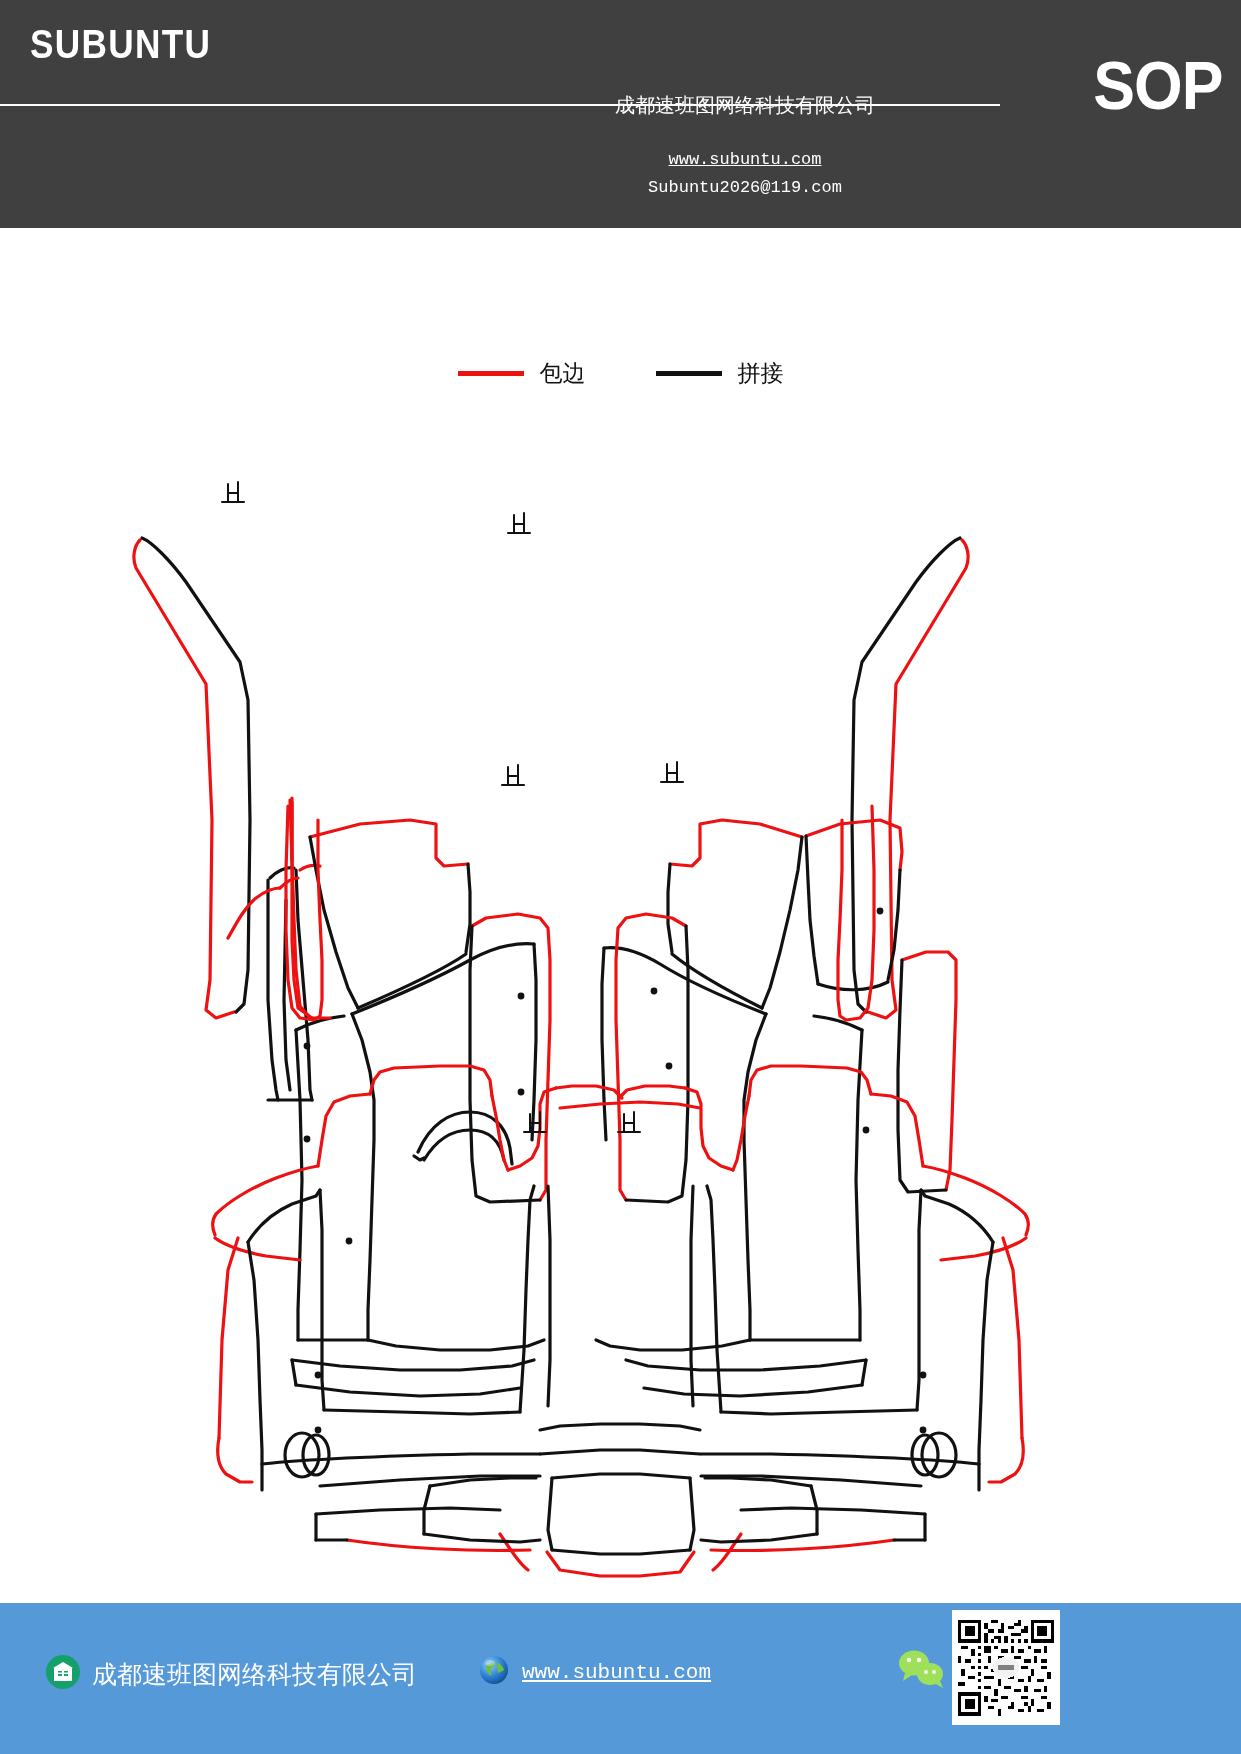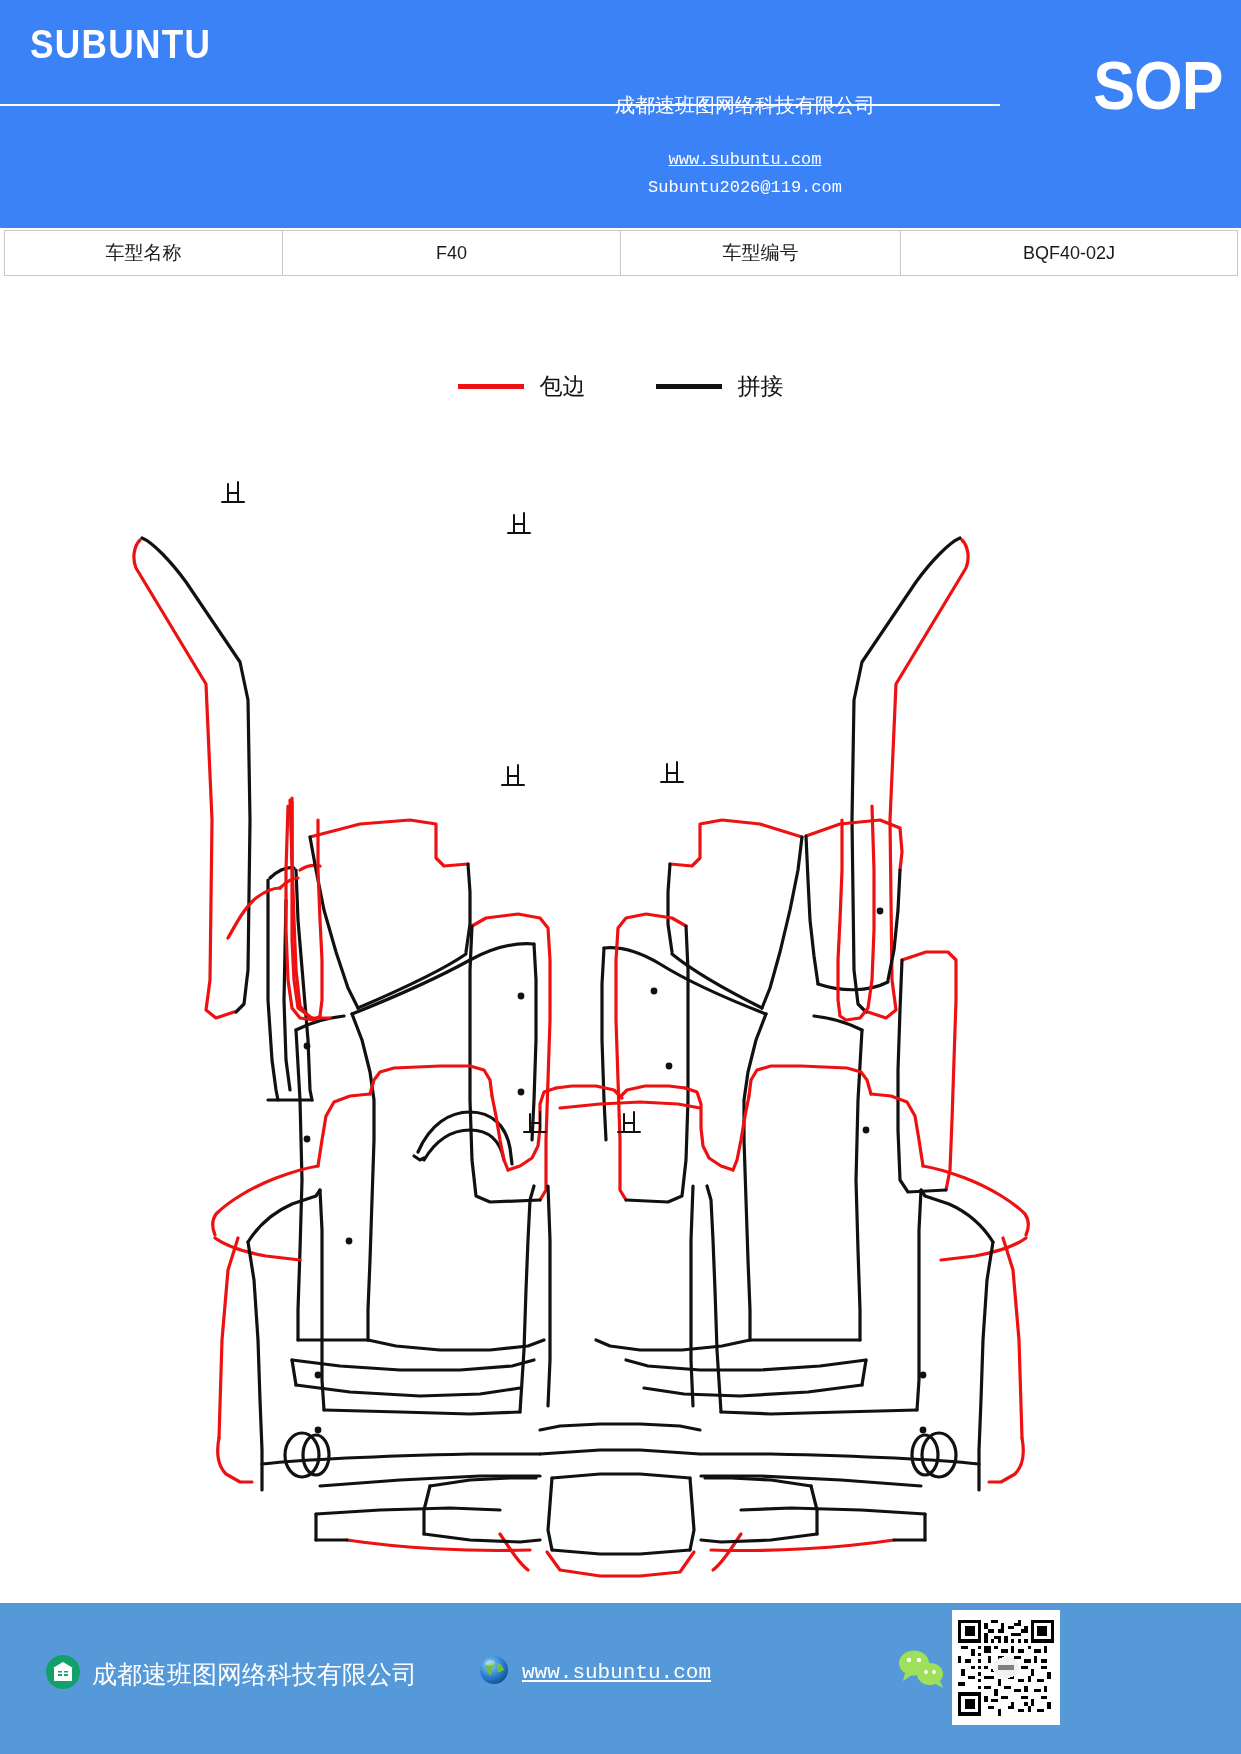--- a/index.html
+++ b/index.html
@@ -8,21 +8,21 @@
     width:1241px; height:1754px;
     background:#ffffff;
     font-family:"Liberation Serif", "DejaVu Serif", serif;
     position:relative;
     overflow:hidden;
   }
 
   
   .header {
     position:absolute; left:0; top:0; width:1241px; height:228px;
-    background:#3b82f6;
+    background:#404040;
   }
   .brand {
     position:absolute; left:30px; top:22px;
     color:#ffffff;
     font-family:"Liberation Sans","DejaVu Sans",sans-serif;
     font-weight:bold;
     font-size:40px;
     letter-spacing:1.5px;
     transform:scaleX(0.88);
     transform-origin:left center;
@@ -98,21 +98,20 @@
     width:337px;
     font-family:"Liberation Sans","DejaVu Sans",sans-serif;
     font-size:18px;
   }
 
   
   .legend {
     position:absolute; top:358px; left:0; width:1241px;
     display:flex; justify-content:center; align-items:center;
     gap:70px;
-    margin-top:13px;
   }
   .legend-item { display:flex; align-items:center; gap:16px; }
   .swatch { width:66px; height:5px; display:block; }
   .legend-label {
     font-size:23px; color:#111;
     font-family:"Liberation Serif","DejaVu Serif",serif;
   }
 
   
   .drawing {
@@ -157,26 +156,20 @@
   <div class="brand">SUBUNTU</div>
   <div class="hrule"></div>
   <div class="sop">SOP</div>
   <div class="company-head">成都速班图网络科技有限公司</div>
   <div class="url-head">www.subuntu.com</div>
   <div class="mail-head">Subuntu2026@119.com</div>
 </div>
 
 <table class="info-table">
   <tbody>
-      <tr>
-    <td class="lbl">车型名称</td>
-    <td class="val">F40</td>
-    <td class="lbl2">车型编号</td>
-    <td class="val2">BQF40-02J</td>
-  </tr>
 </tbody>
   </table>
 
 <div class="legend">
   <div class="legend-item">
     <span class="swatch" style="background:#ee1111"></span>
     <span class="legend-label">包边</span>
   </div>
   <div class="legend-item">
     <span class="swatch" style="background:#111111"></span>

